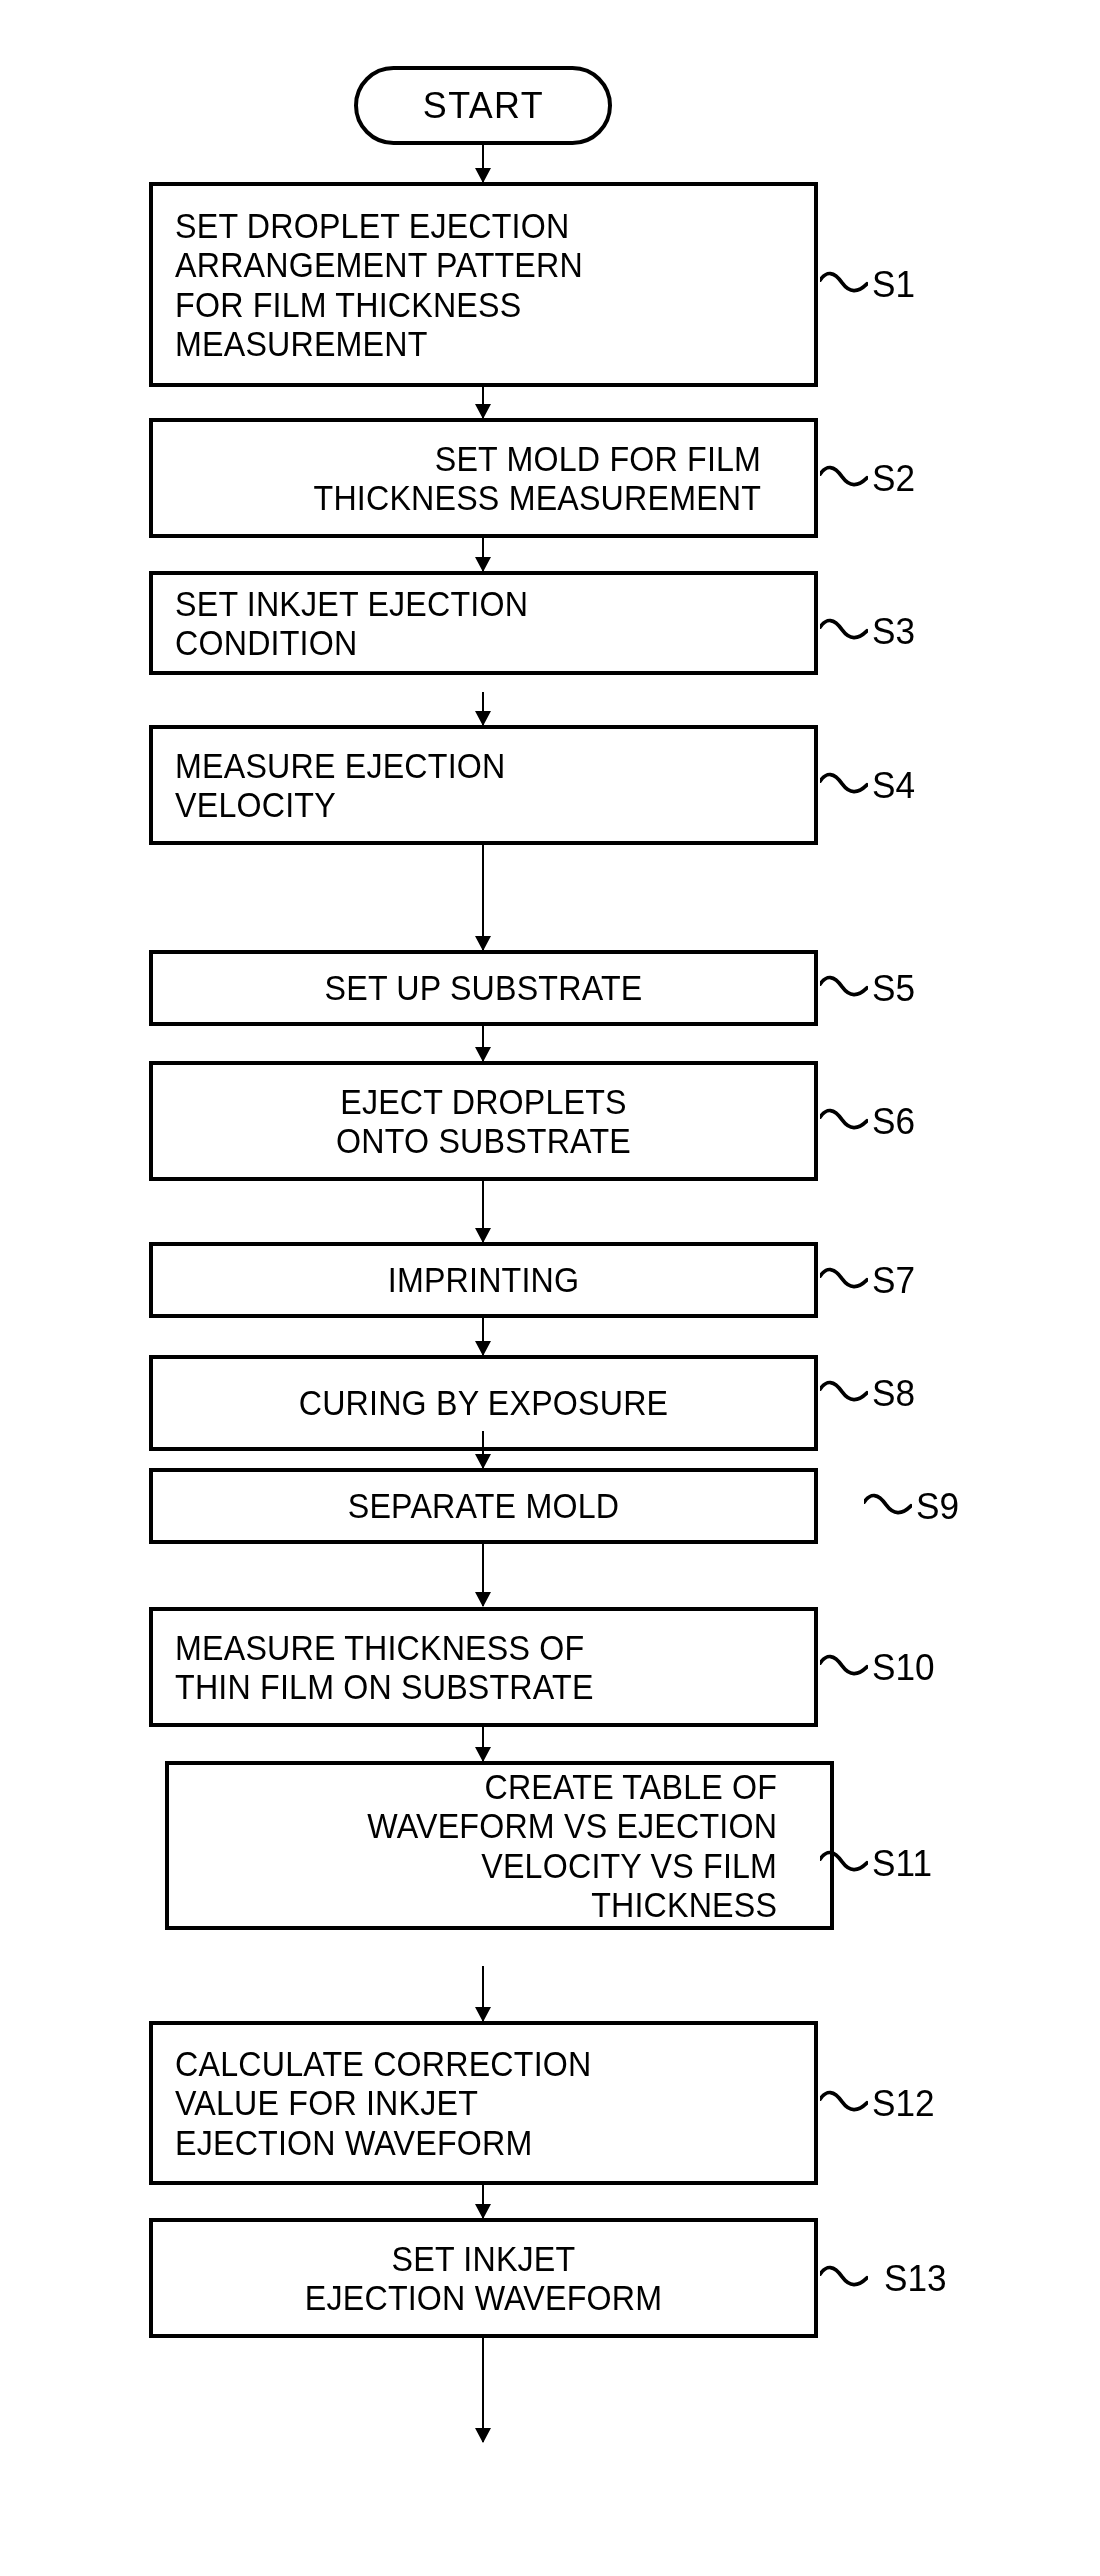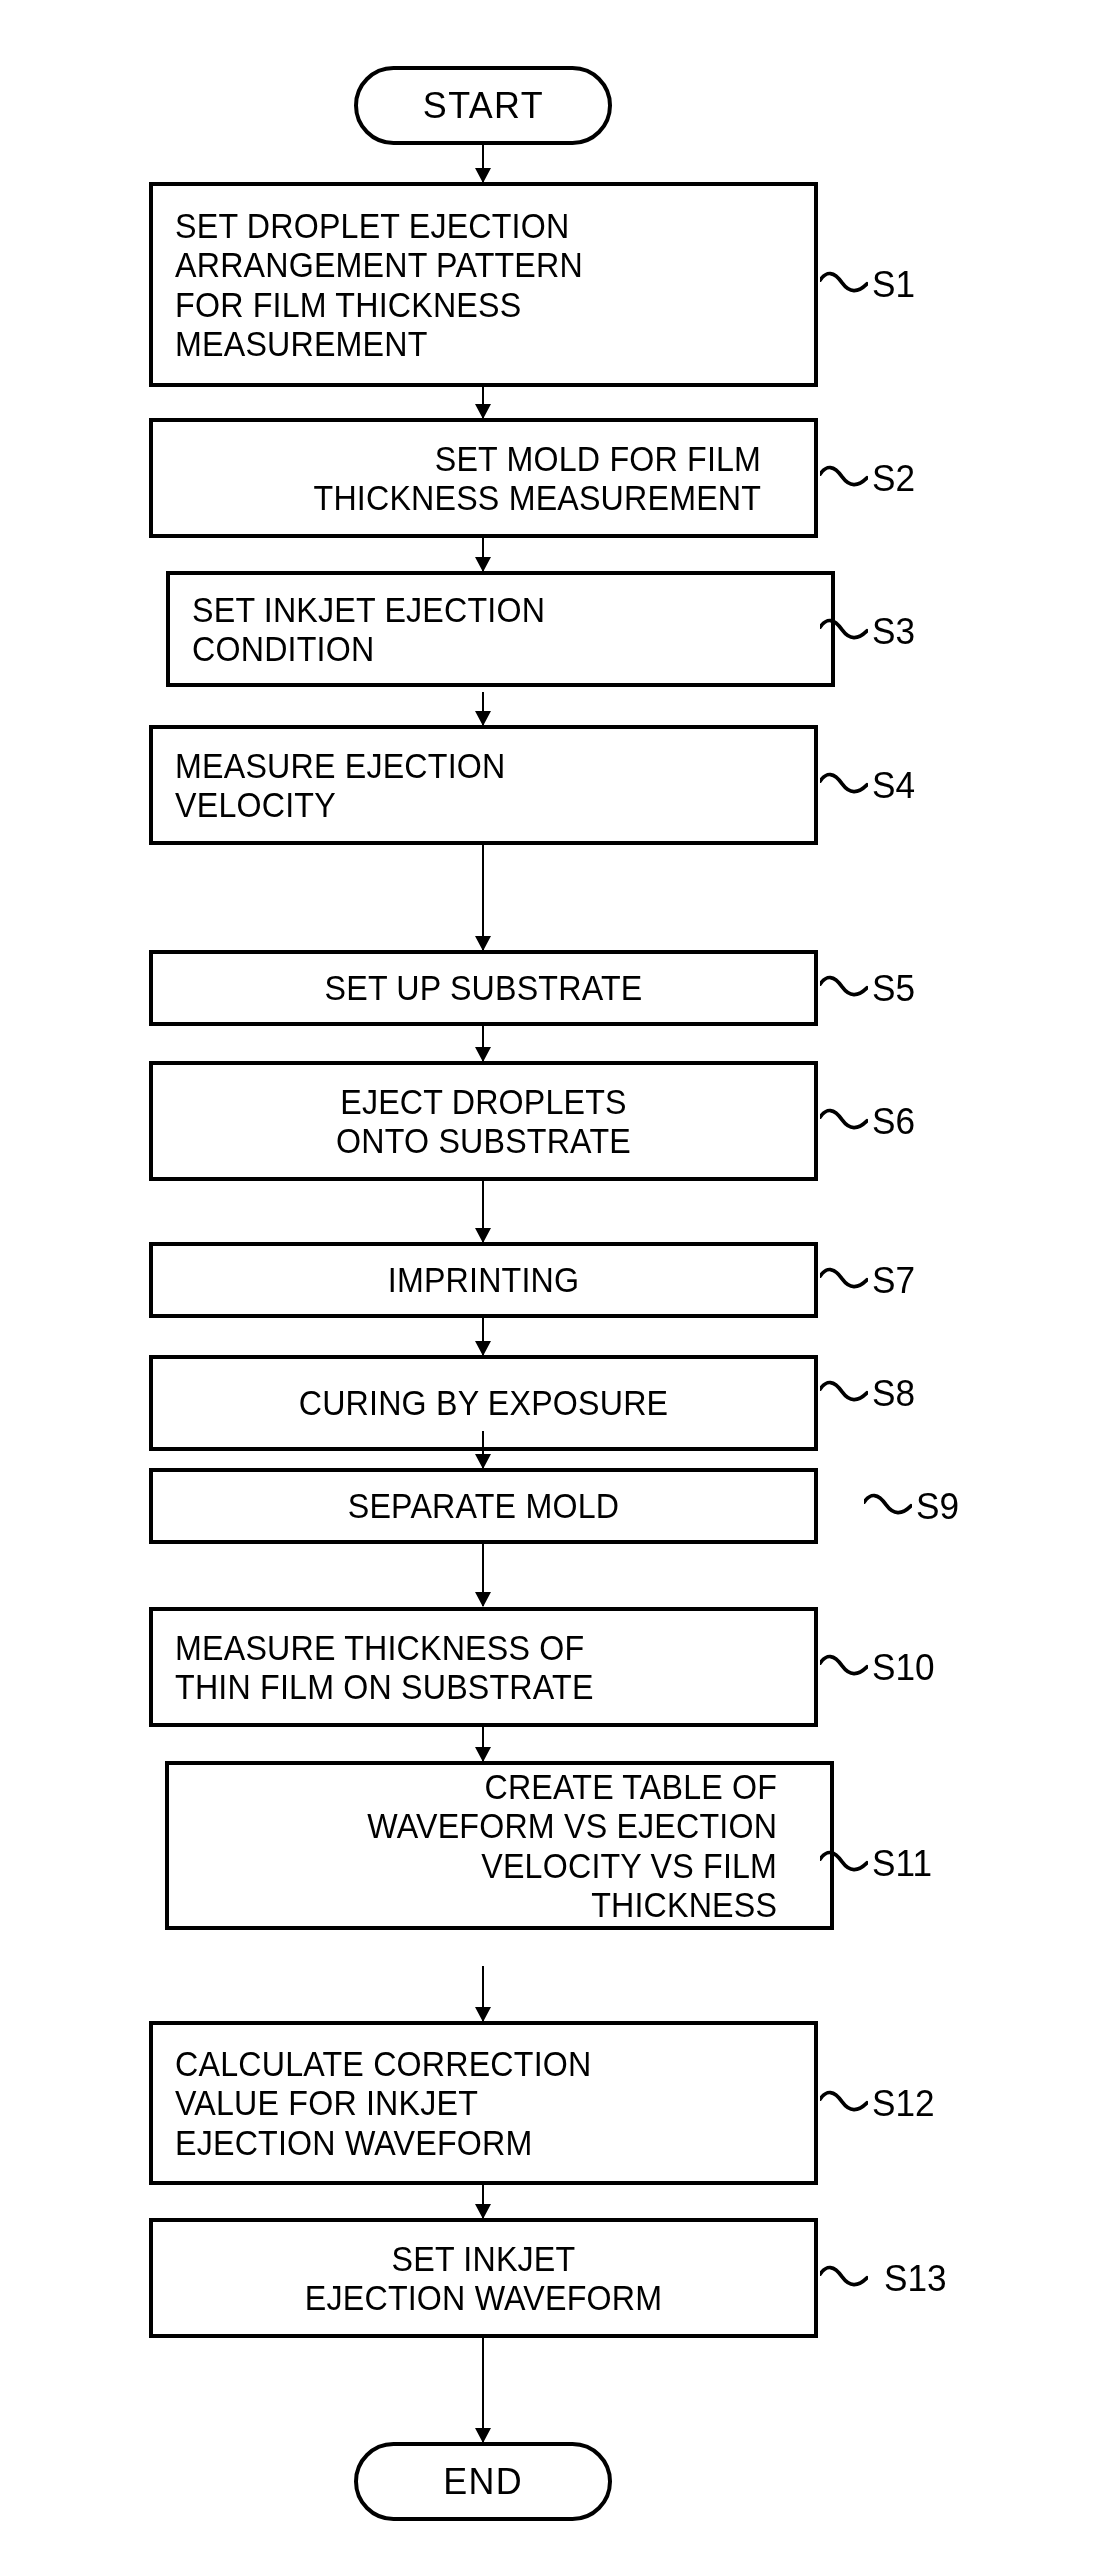--- a/index.html
+++ b/index.html
@@ -141,21 +141,21 @@
       <div class="callout" style="left: 820px; top: 457px;">
         <svg width="48" height="27.6" viewBox="0 0 52 30" class="squiggle">
           <path d="M0,11 C7,1 15,1 24,14 C32,25 41,25 51,15" fill="none" stroke="#000000" stroke-width="4" stroke-linecap="round"></path>
         </svg>
         <span class="step-label">S2</span>
       </div>
       <div class="arrow" style="left: 483px; top: 387px; height: 31px;">
         <div class="shaft" style="height: 31px;"></div>
         <div class="head"></div>
       </div>
-      <div class="pbox" style="left: 149px; top: 571px; width: 669px; height: 116px; margin-left: 17px;">
+      <div class="pbox" style="left: 149px; top: 571px; width: 669px; height: 104px;">
         <div class="pbox-text">SET INKJET EJECTION
 CONDITION</div>
       </div>
       <div class="callout" style="left: 820px; top: 610px;">
         <svg width="48" height="27.6" viewBox="0 0 52 30" class="squiggle">
           <path d="M0,11 C7,1 15,1 24,14 C32,25 41,25 51,15" fill="none" stroke="#000000" stroke-width="4" stroke-linecap="round"></path>
         </svg>
         <span class="step-label">S3</span>
       </div>
       <div class="arrow" style="left: 483px; top: 538px; height: 33px;">
@@ -300,18 +300,15 @@
       <div class="arrow" style="left: 483px; top: 2185px; height: 33px;">
         <div class="shaft" style="height: 33px;"></div>
         <div class="head"></div>
       </div>
       <div class="arrow" style="left: 483px; top: 2338px; height: 104px;">
         <div class="shaft" style="height: 104px;"></div>
         <div class="head"></div>
       </div>
     </div>
 
-  <div class="terminal" id="node-end" style="left: 354px; top: 2442px; width: 258px; height: 79px;">
-    <span class="terminal-label">END</span>
-  </div>
 
 </div>
 
 
 </body></html>

